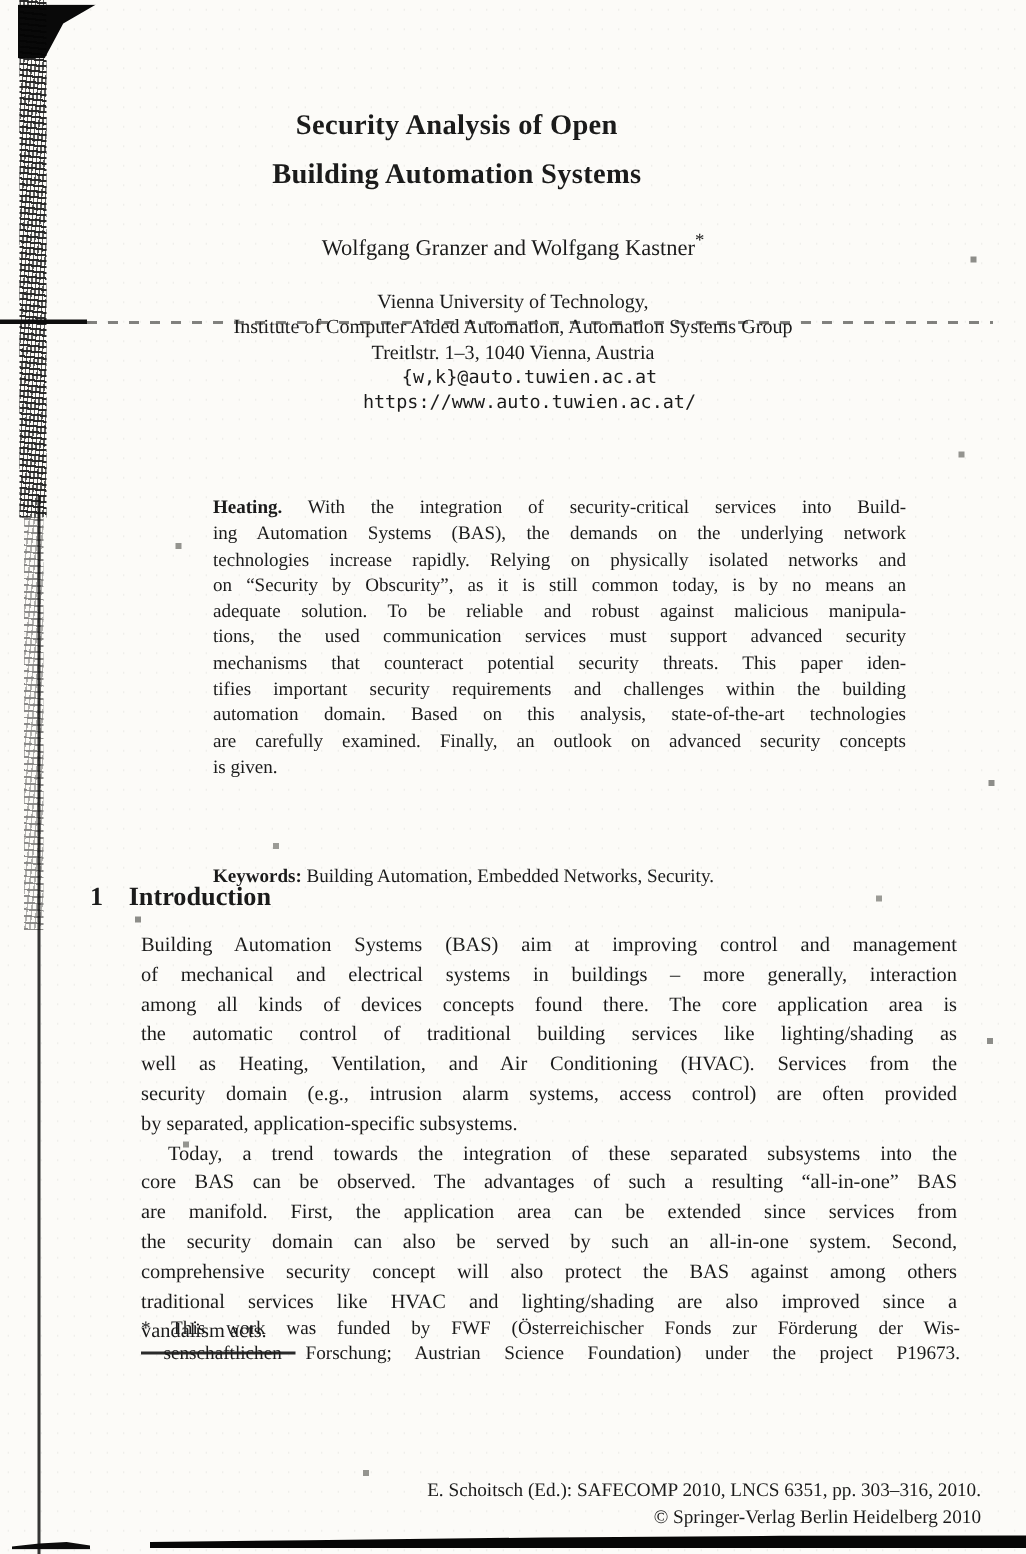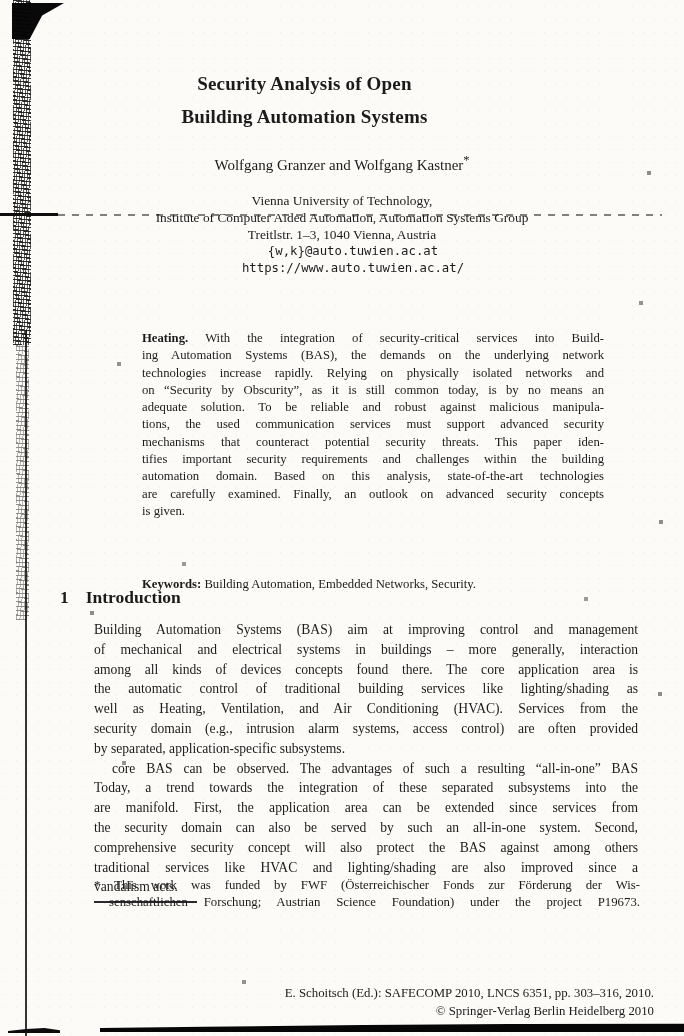--- a/index.html
+++ b/index.html
@@ -179,22 +179,22 @@
     <div>
         <div class="jline">Building Automation Systems (BAS) aim at improving control and management</div>
         <div class="jline">of mechanical and electrical systems in buildings – more generally, interaction</div>
         <div class="jline">among all kinds of devices concepts found there. The core application area is</div>
         <div class="jline">the automatic control of traditional building services like lighting/shading as</div>
         <div class="jline">well as Heating, Ventilation, and Air Conditioning (HVAC). Services from the</div>
         <div class="jline">security domain (e.g., intrusion alarm systems, access control) are often provided</div>
         <div class="jline jlast">by separated, application-specific subsystems.</div>
       </div>
     <div class="indent-first">
+        <div class="jline">Today, a trend towards the integration of these separated subsystems into the</div>
         <div class="jline">core BAS can be observed. The advantages of such a resulting “all-in-one” BAS</div>
-        <div class="jline">Today, a trend towards the integration of these separated subsystems into the</div>
         <div class="jline">are manifold. First, the application area can be extended since services from</div>
         <div class="jline">the security domain can also be served by such an all-in-one system. Second,</div>
         <div class="jline">comprehensive security concept will also protect the BAS against among others</div>
         <div class="jline">traditional services like HVAC and lighting/shading are also improved since a</div>
         <div class="jline jlast">vandalism acts.</div>
       </div>
   </div>
 
   <div class="fn-rule"></div>
   <div class="footnote">

